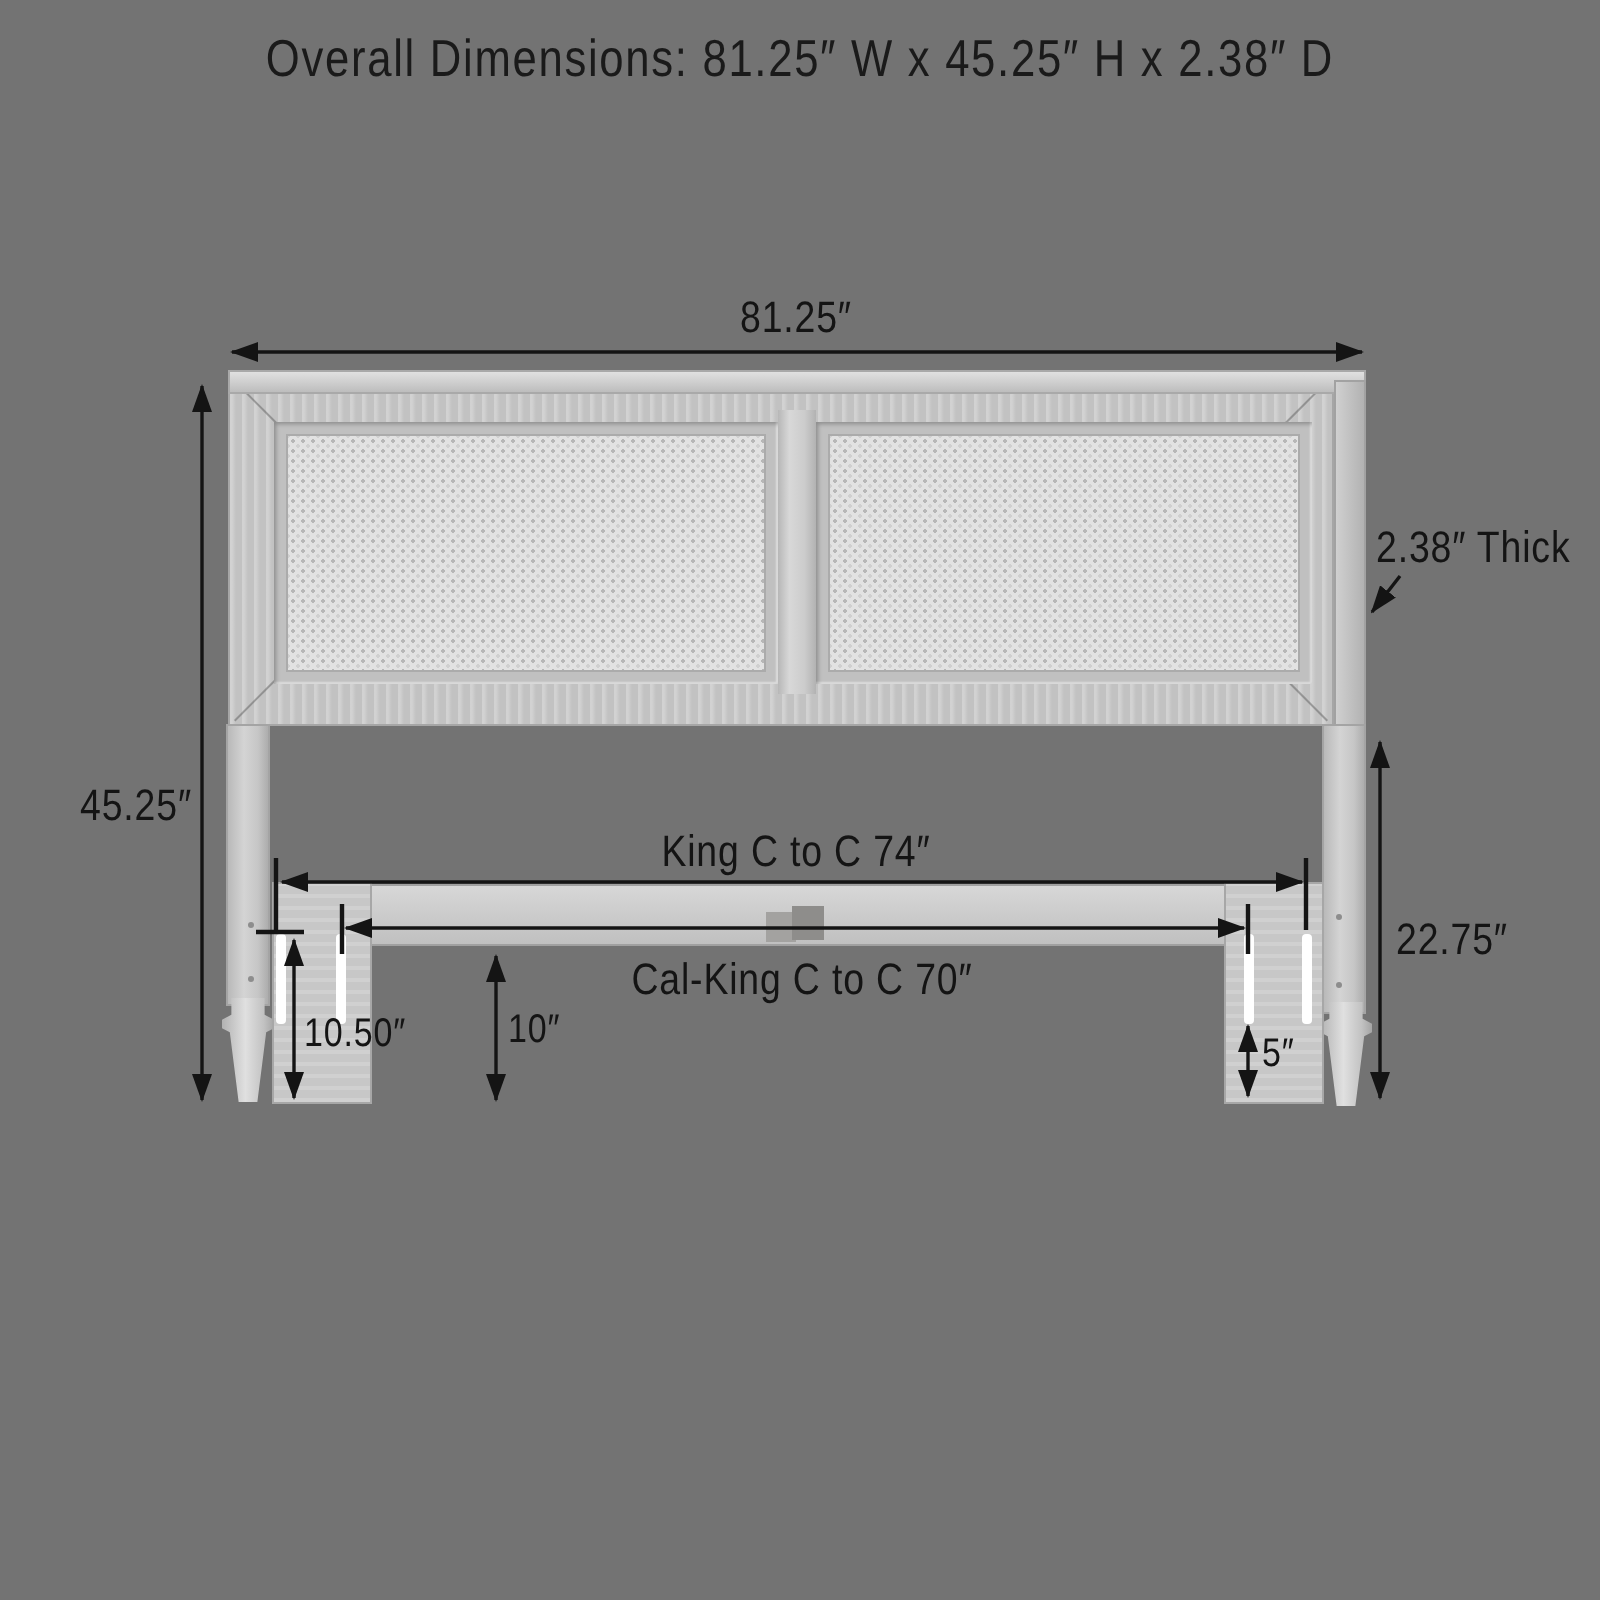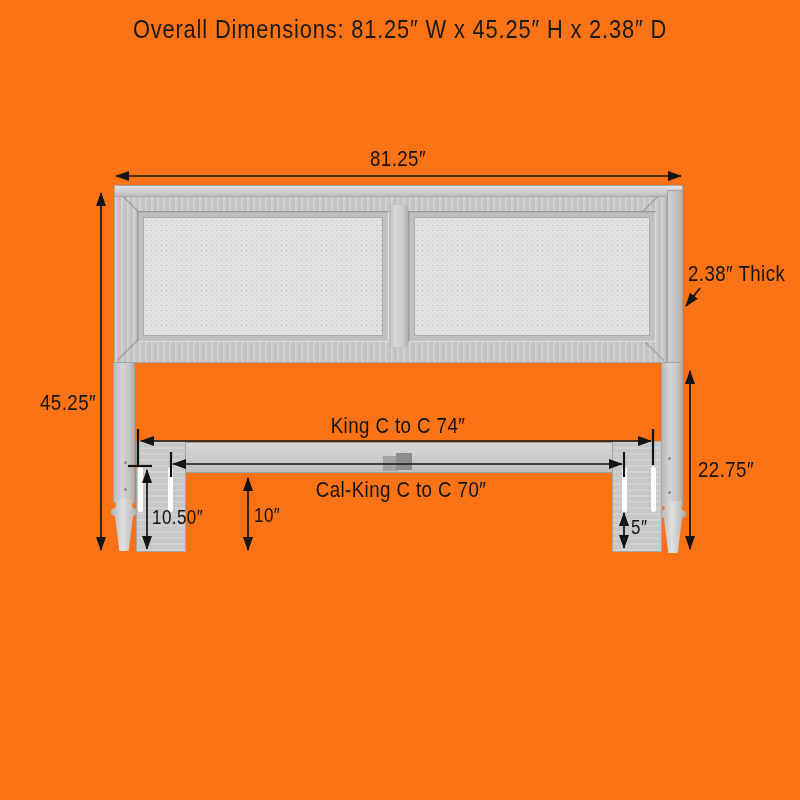--- a/index.html
+++ b/index.html
@@ -1,17 +1,17 @@
 <!DOCTYPE html>
 <html><head>
 <meta charset="utf-8">
 <style>
   html,body{margin:0;padding:0;background:#ffffff;}
   body{width:800px;height:800px;overflow:hidden;font-family:"Liberation Sans",sans-serif;}
-  .canvas{position:relative;width:800px;height:800px;background:#f97316;}
+  .canvas{position:relative;width:800px;height:800px;background:#737373;}
 
   
   .title{position:absolute;left:0;top:14px;width:800px;margin:0;text-align:center;
          font-size:26px;font-weight:400;color:#1a1a1a;letter-spacing:1px;
          transform:scaleX(0.84);}
   .lbl{position:absolute;color:#141414;white-space:nowrap;letter-spacing:0.5px;font-size:22px;}
   .lbl.c{transform:translateX(-50%) scaleX(0.85);}
   .lbl.l{transform:scaleX(0.85);transform-origin:left center;}
   .lbl.r{text-align:right;transform:scaleX(0.85);transform-origin:right center;}
   .lbl.small{font-size:20px;}

